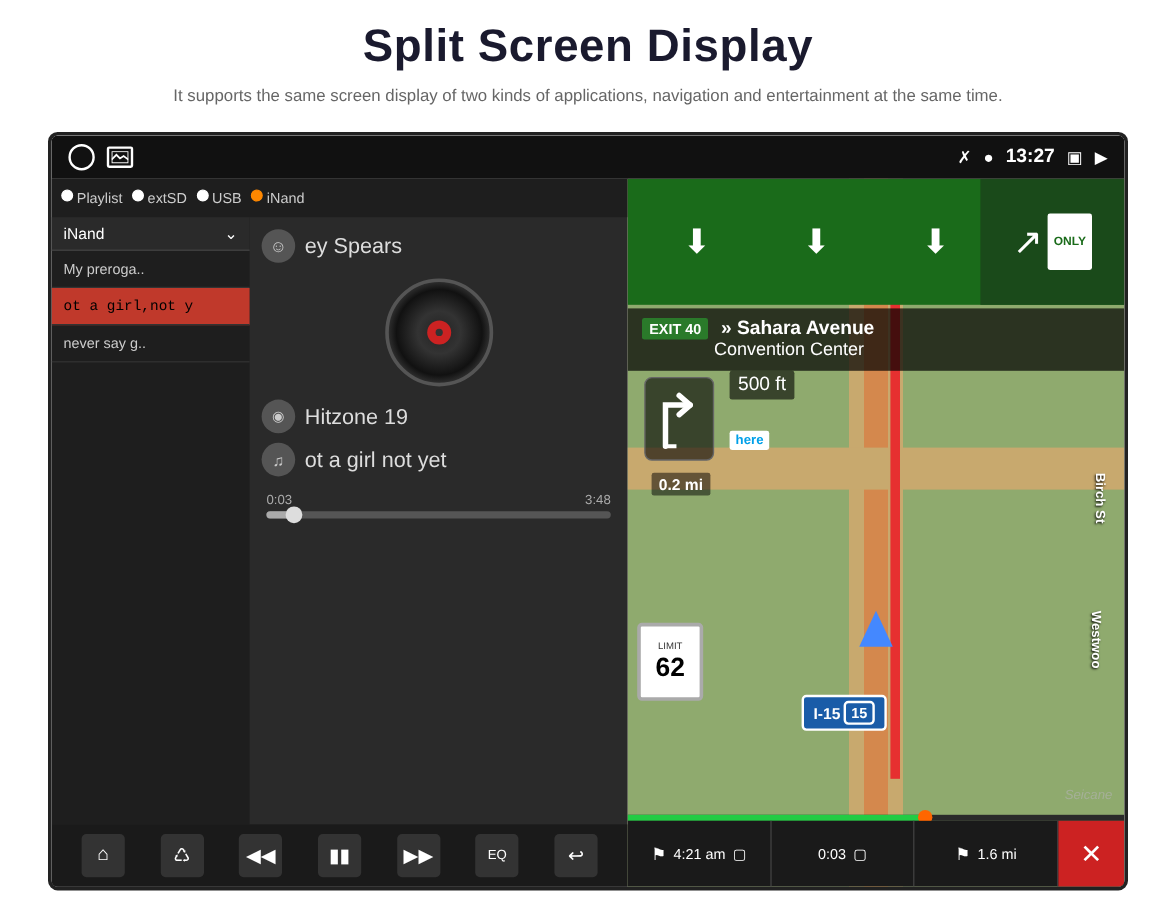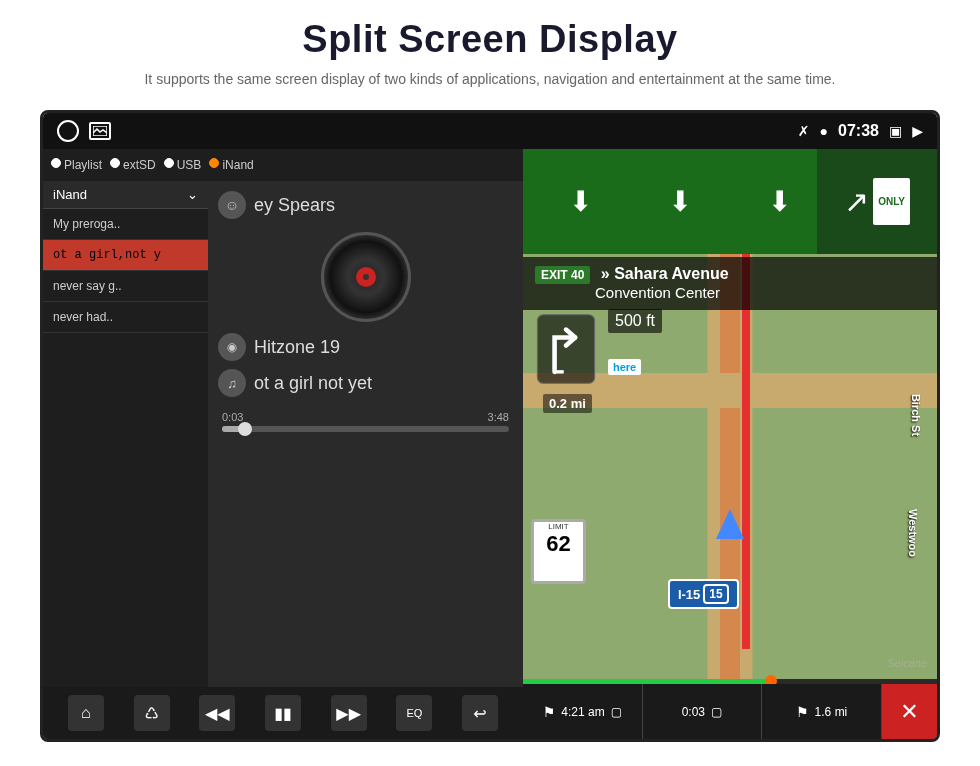--- a/index.html
+++ b/index.html
@@ -406,20 +406,21 @@
       position: absolute;
       bottom: 155px;
       left: 8px;
       width: 55px; height: 65px;
       background: #fff;
       border: 3px solid #aaa;
       border-radius: 4px;
       display: flex;
       flex-direction: column;
       align-items: center;
+      justify-content: center;
     }
     .speed-label { font-size: 8px; color: #333; }
     .speed-value { font-size: 22px; font-weight: bold; color: #000; }
 
     
     .nav-car {
       position: absolute;
       bottom: 200px;
       left: 50%;
       transform: translateX(-50%);
@@ -552,21 +553,21 @@
       <div class="status-img-icon">
         <svg width="14" height="10" viewBox="0 0 14 10">
             <rect x="0" y="0" width="14" height="10" fill="none" stroke="#fff" stroke-width="1.5"></rect>
             <polyline points="0,7 4,3 7,6 10,4 14,7" fill="none" stroke="#fff" stroke-width="1.5"></polyline>
           </svg>
       </div>
     </div>
     <div class="status-right">
       <span>✗</span>
       <span>●</span>
-      <span class="status-time">07:38</span>
+      <span class="status-time">13:27</span>
       <span>▣</span>
       <span>▶</span>
     </div>
   </div>
 
   <div class="split-screen">
 
     <div class="music-panel">
 
       <div class="source-tabs">
@@ -591,21 +592,20 @@
       <div class="music-content">
 
         <div class="playlist-sidebar">
           <div class="playlist-header">
             <span>iNand</span>
             <span>⌄</span>
           </div>
           <div class="playlist-item">My preroga..</div>
           <div class="playlist-item highlighted">ot a girl,not y</div>
           <div class="playlist-item">never say g..</div>
-          <div class="playlist-item">never had..</div>
         </div>
 
         <div class="player-right">
 
           <div class="track-info-row">
             <div class="track-info-icon">☺</div>
             <span class="track-info-text">ey Spears</span>
           </div>
 
           <div class="vinyl-disc">

